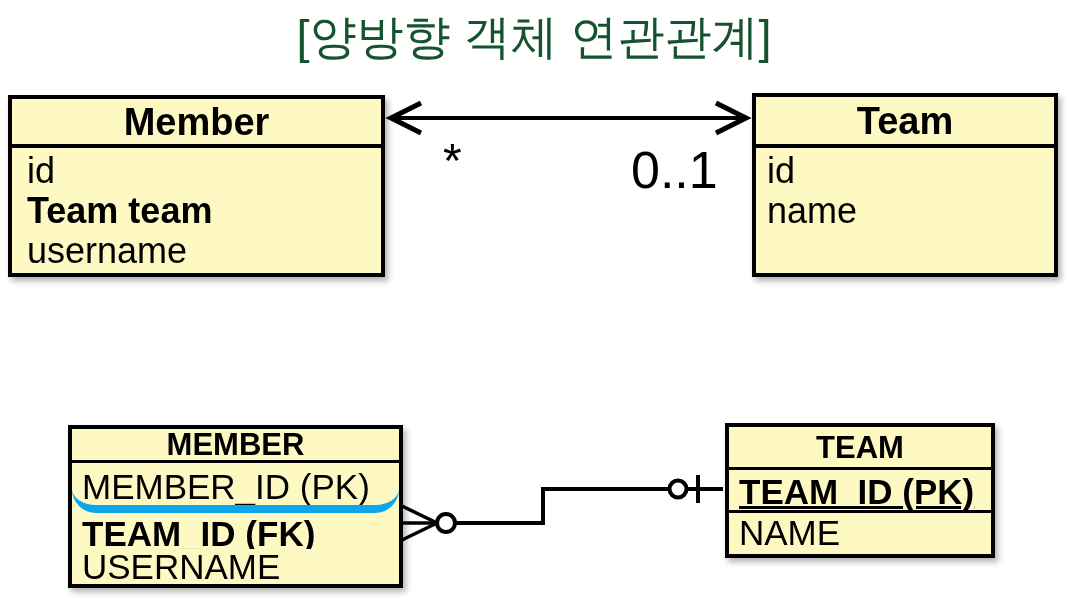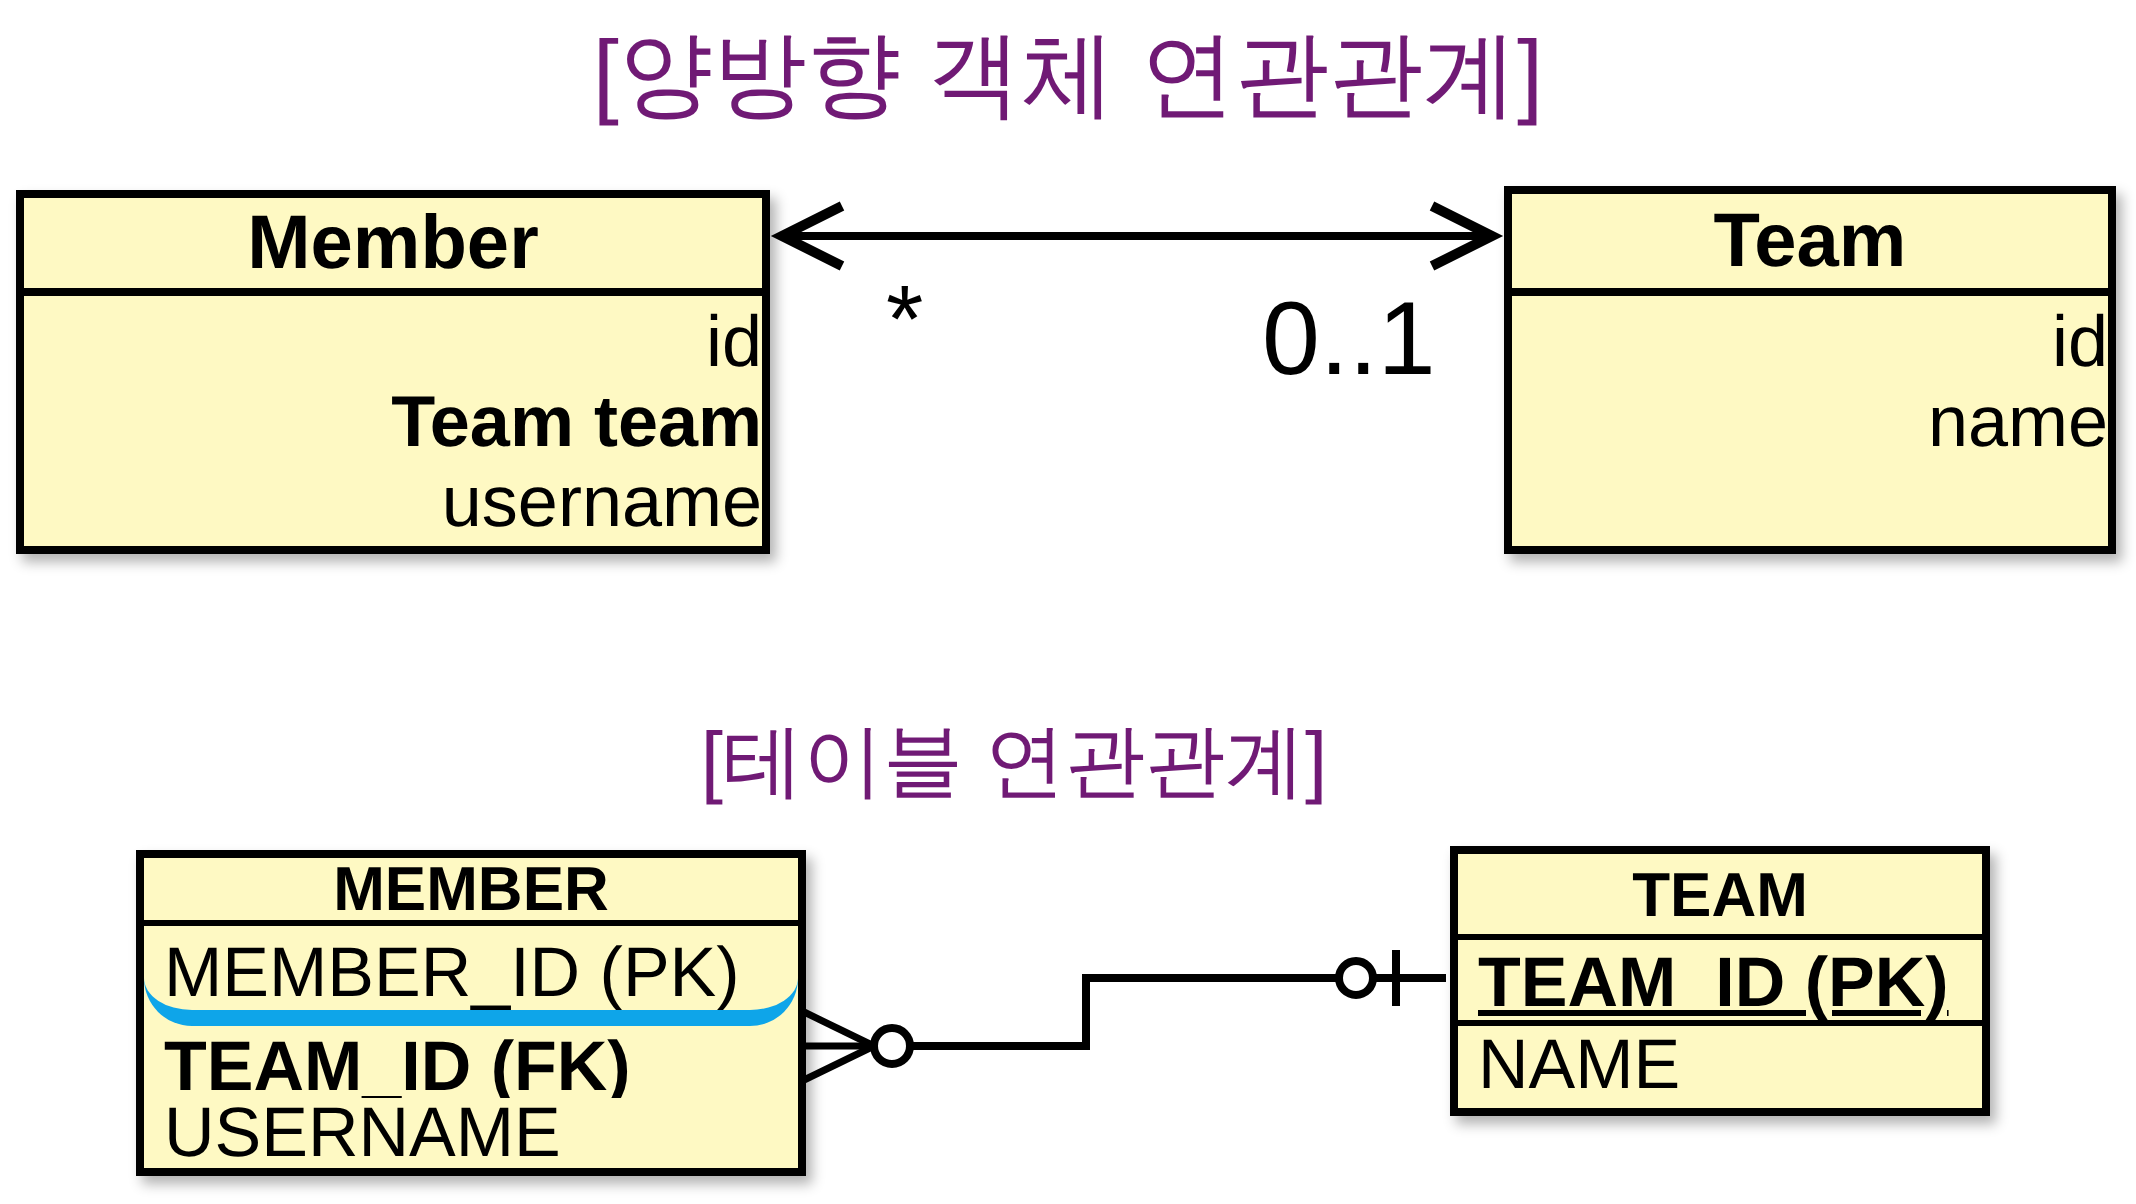--- a/index.html
+++ b/index.html
@@ -12,21 +12,21 @@
     position: relative;
     width: 1068px;
     height: 602px;
     background: #ffffff;
     overflow: hidden;
     color: #000;
   }
   .diagram-title {
     position: absolute;
     text-align: center;
-    color: #701a75;
+    color: #14532d;
     white-space: nowrap;
     font-weight: 400;
   }
   #object-title {
     left: 0;
     top: 6px;
     width: 1068px;
     font-size: 47px;
   }
   #table-title {
@@ -47,21 +47,20 @@
     text-align: center;
     font-weight: 700;
     border-bottom: 4px solid #000;
     white-space: nowrap;
     overflow: hidden;
   }
   .entity-box .box-body {
     box-sizing: border-box;
     white-space: nowrap;
     overflow: hidden;
-    text-align: right;
   }
   .field-line { white-space: nowrap; }
   .bold { font-weight: 700; }
 
   
   #member-class-box { left: 8px; top: 95px; width: 377px; height: 182px; }
   #member-class-box .box-header { height: 49px; line-height: 46px; font-size: 38px; }
   #member-class-box .box-body { padding: 3px 0 0 15px; font-size: 36px; line-height: 40px; }
 
   #team-class-box { left: 752px; top: 93px; width: 306px; height: 184px; }
@@ -124,21 +123,20 @@
     <div class="box-header">Team</div>
     <div class="box-body">
       <div class="field-line">id</div>
       <div class="field-line">name</div>
     </div>
   </div>
 
   <div class="multiplicity" id="mult-left">*</div>
   <div class="multiplicity" id="mult-right">0..1</div>
 
-  <div class="diagram-title" id="table-title">[테이블 연관관계]</div>
 
   <div class="entity-box" id="member-table-box">
     <div class="box-header">MEMBER</div>
     <div class="table-row row-pk">MEMBER_ID (PK)</div>
     <div class="table-row row-fk bold">TEAM_ID (FK)</div>
     <div class="table-row row-other">USERNAME</div>
   </div>
 
   <div class="entity-box" id="team-table-box">
     <div class="box-header">TEAM</div>

